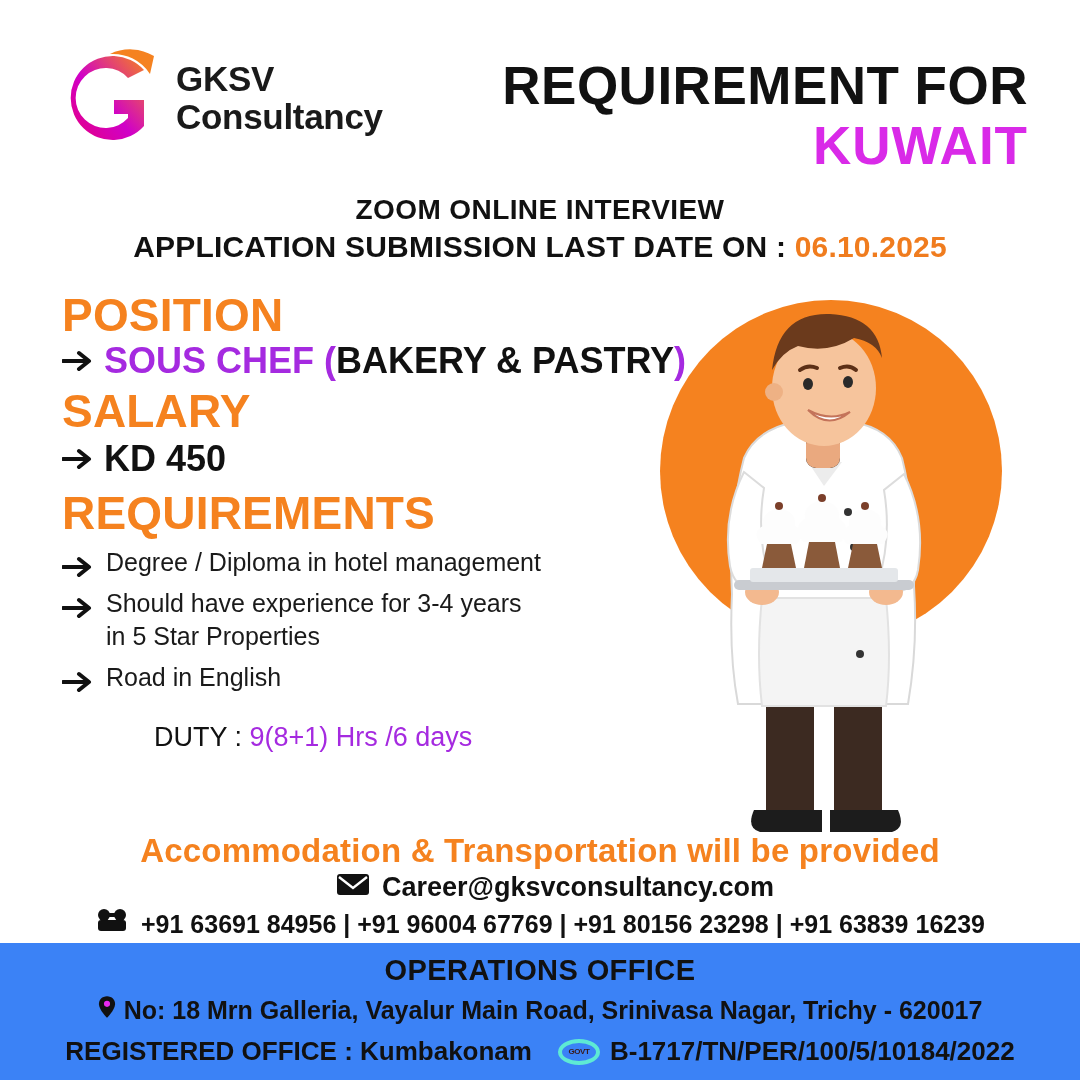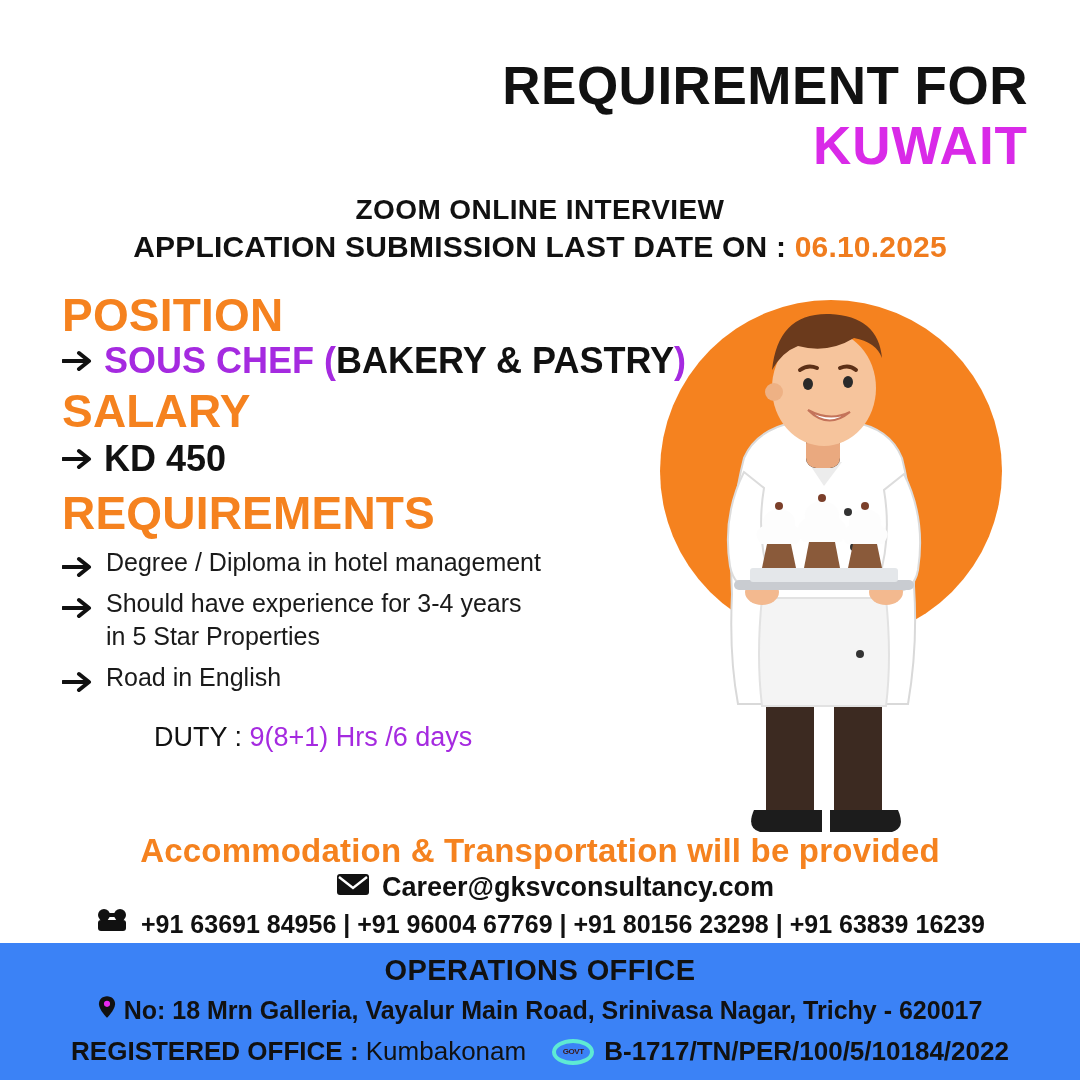--- a/index.html
+++ b/index.html
@@ -127,36 +127,55 @@
   }
   .footer-addr {
     display: flex; align-items: center; justify-content: center; gap: 8px;
     font-size: 25px; font-weight: bold; color: #111111; margin-top: 8px;
   }
   .footer-bottom {
     display: flex; align-items: center; justify-content: center; gap: 26px;
     margin-top: 11px;
   }
   .footer-reg { font-size: 26px; font-weight: bold; color: #111111; }
-  .footer-reg .city { font-weight: normal; }
+  .footer-reg .city { font-weight: bold; }
   .footer-lic {
     display: flex; align-items: center; gap: 10px;
     font-size: 26px; font-weight: bold; color: #111111;
   }
   .stamp {
     width: 42px; height: 26px; border-radius: 50%;
     border: 4px solid #5eead4; display: flex; align-items: center; justify-content: center;
     font-size: 8px; color: #3a1a1a; letter-spacing: -0.5px; overflow: hidden;
   }
 </style>
 </head>
 <body>
 
 <div class="poster">
 
+  <div class="logo-block">
+    <div class="logo-mark">
+      <svg viewBox="0 0 104 100" width="104" height="100">
+        <defs>
+          <linearGradient id="ggrad" x1="0%" y1="100%" x2="100%" y2="0%">
+            <stop offset="0%" stop-color="#e6007e"></stop>
+            <stop offset="45%" stop-color="#d000c8"></stop>
+            <stop offset="100%" stop-color="#f58220"></stop>
+          </linearGradient>
+        </defs>
+        <path d="M86 22 A42 42 0 1 0 86 78 L86 52 L56 52 L56 66 L70 66 L70 70 A30 30 0 1 1 70 30 Z" fill="url(#ggrad)"></path>
+        <path d="M96 8 A46 46 0 0 0 52 6 A44 44 0 0 1 92 26 Z" fill="#f58220"></path>
+      </svg>
+    </div>
+    <div class="logo-text">
+      <div>GKSV</div>
+      <div>Consultancy</div>
+    </div>
+  </div>
 
   <div class="head-right">
     <div class="head-req">REQUIREMENT FOR</div>
     <div class="head-country">KUWAIT</div>
   </div>
 
   <div class="zoom-line">ZOOM ONLINE INTERVIEW</div>
   <div class="lastdate-line">
     <span>APPLICATION SUBMISSION LAST DATE ON :</span>
     <span class="date">06.10.2025</span>

